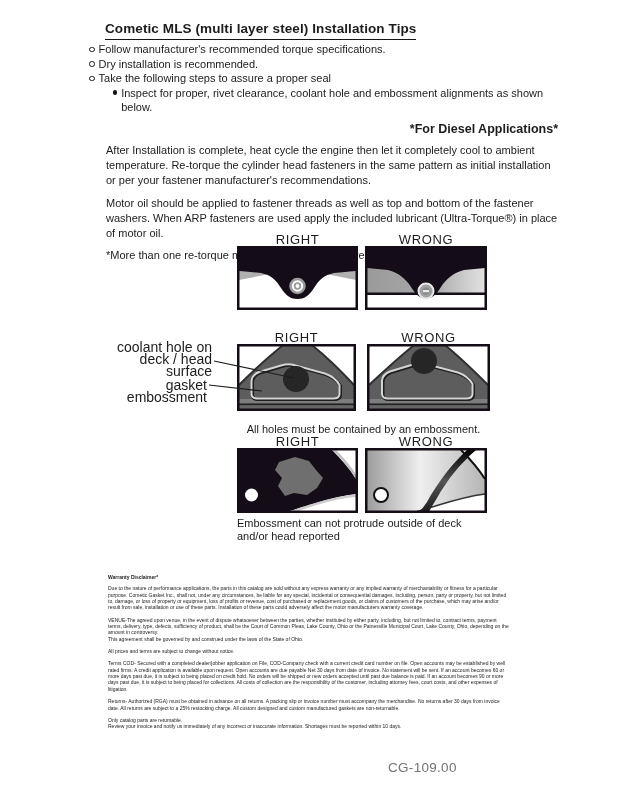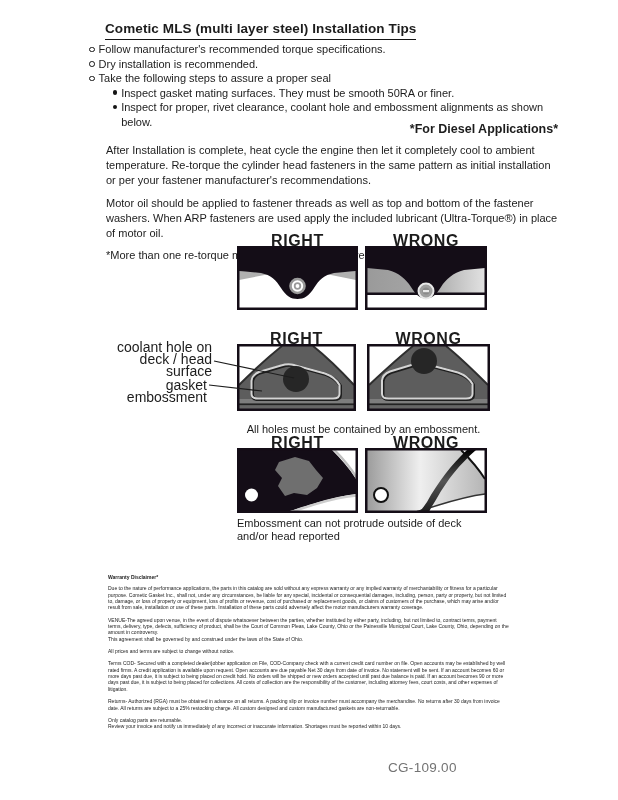--- a/index.html
+++ b/index.html
@@ -26,21 +26,21 @@
     flex:0 0 auto; width:4.2px; height:4.2px; border-radius:50%; background:#141414;
     margin:4.6px 4px 0 0;
   }
   .sub { margin-left:24px; }
 
   .diesel { position:absolute; left:106px; top:114px; width:452px; font-size:11px; line-height:15px; }
   .diesel h2 { margin:8px 0 6px 0; font-size:12.5px; font-weight:bold;text-align:right; }
   .diesel p { margin:0 0 7.5px 0; }
 
   .dia-row { position:absolute; display:flex; flex-direction:column; }
-  .dia-labels { display:flex; font-size:16px; font-weight:700; letter-spacing:0.6px; height:13.5px; }
+  .dia-labels { display:flex; font-size:13px; font-weight:400; letter-spacing:0.6px; height:13.5px; }
   .dia-labels span { display:block; text-align:center; }
   .dia-panels { display:flex; }
   .dia-panels svg { display:block; }
   .dia-caption { font-size:11px; margin-top:3px; }
 
   .side-label { position:absolute; width:100px; text-align:right; font-size:14px; line-height:12.2px; }
 
   .fineprint { position:absolute; left:108px; top:574px; width:401px; font-size:5px; line-height:6.35px; color:#222; }
   .fineprint .fp-head { font-weight:bold; margin:0 0 5px 0; }
   .fineprint p { margin:0 0 6px 0; }
@@ -62,24 +62,20 @@
       <span class="b-circ"></span>
       <span>Follow manufacturer's recommended torque specifications.</span>
     </div>
     <div class="b-row">
       <span class="b-circ"></span>
       <span>Dry installation is recommended.</span>
     </div>
     <div class="b-row">
       <span class="b-circ"></span>
       <span>Take the following steps to assure a proper seal</span>
-    </div>
-    <div class="b-row sub">
-      <span class="b-dot"></span>
-      <span>Inspect gasket mating surfaces.  They must be smooth 50RA or finer.</span>
     </div>
     <div class="b-row sub">
       <span class="b-dot"></span>
       <span>Inspect for proper, rivet clearance, coolant hole and embossment alignments as shown below.</span>
     </div>
   </div>
 
   <div class="diesel">
     <h2>*For Diesel Applications*</h2>
     <p>After Installation is complete, heat cycle the engine then let it completely cool to ambient temperature. Re-torque the cylinder head fasteners in the same pattern as initial installation or per your fastener manufacturer's recommendations.</p>

